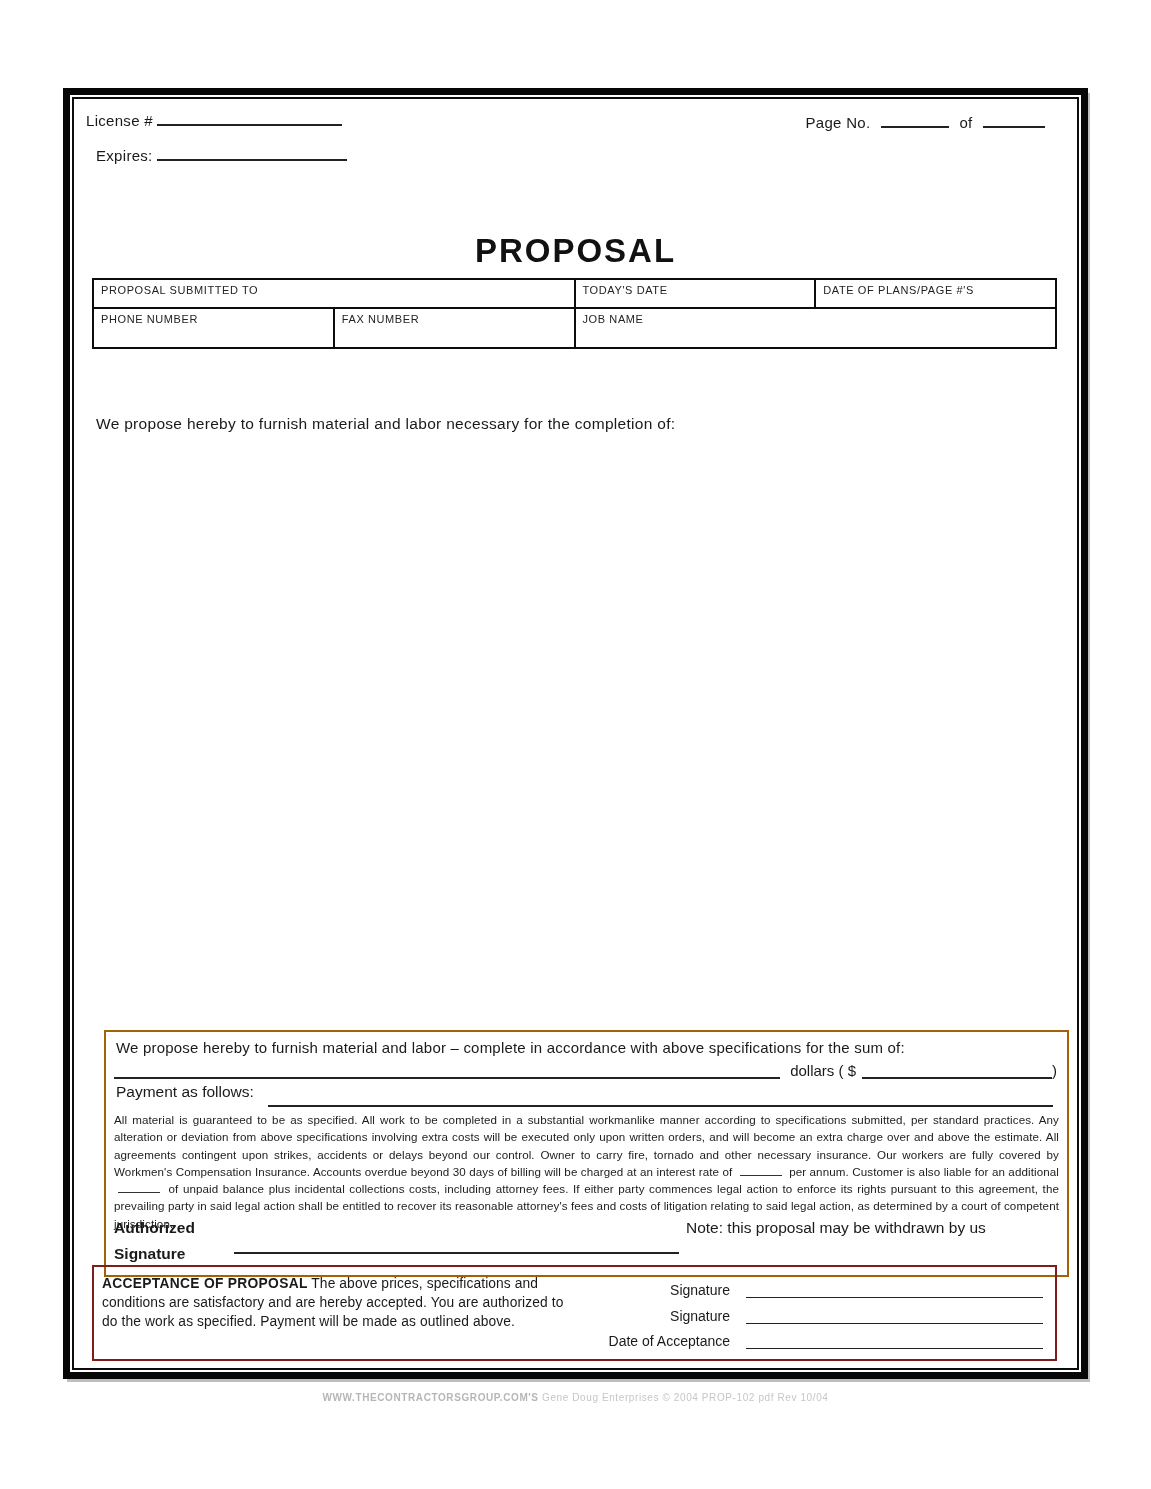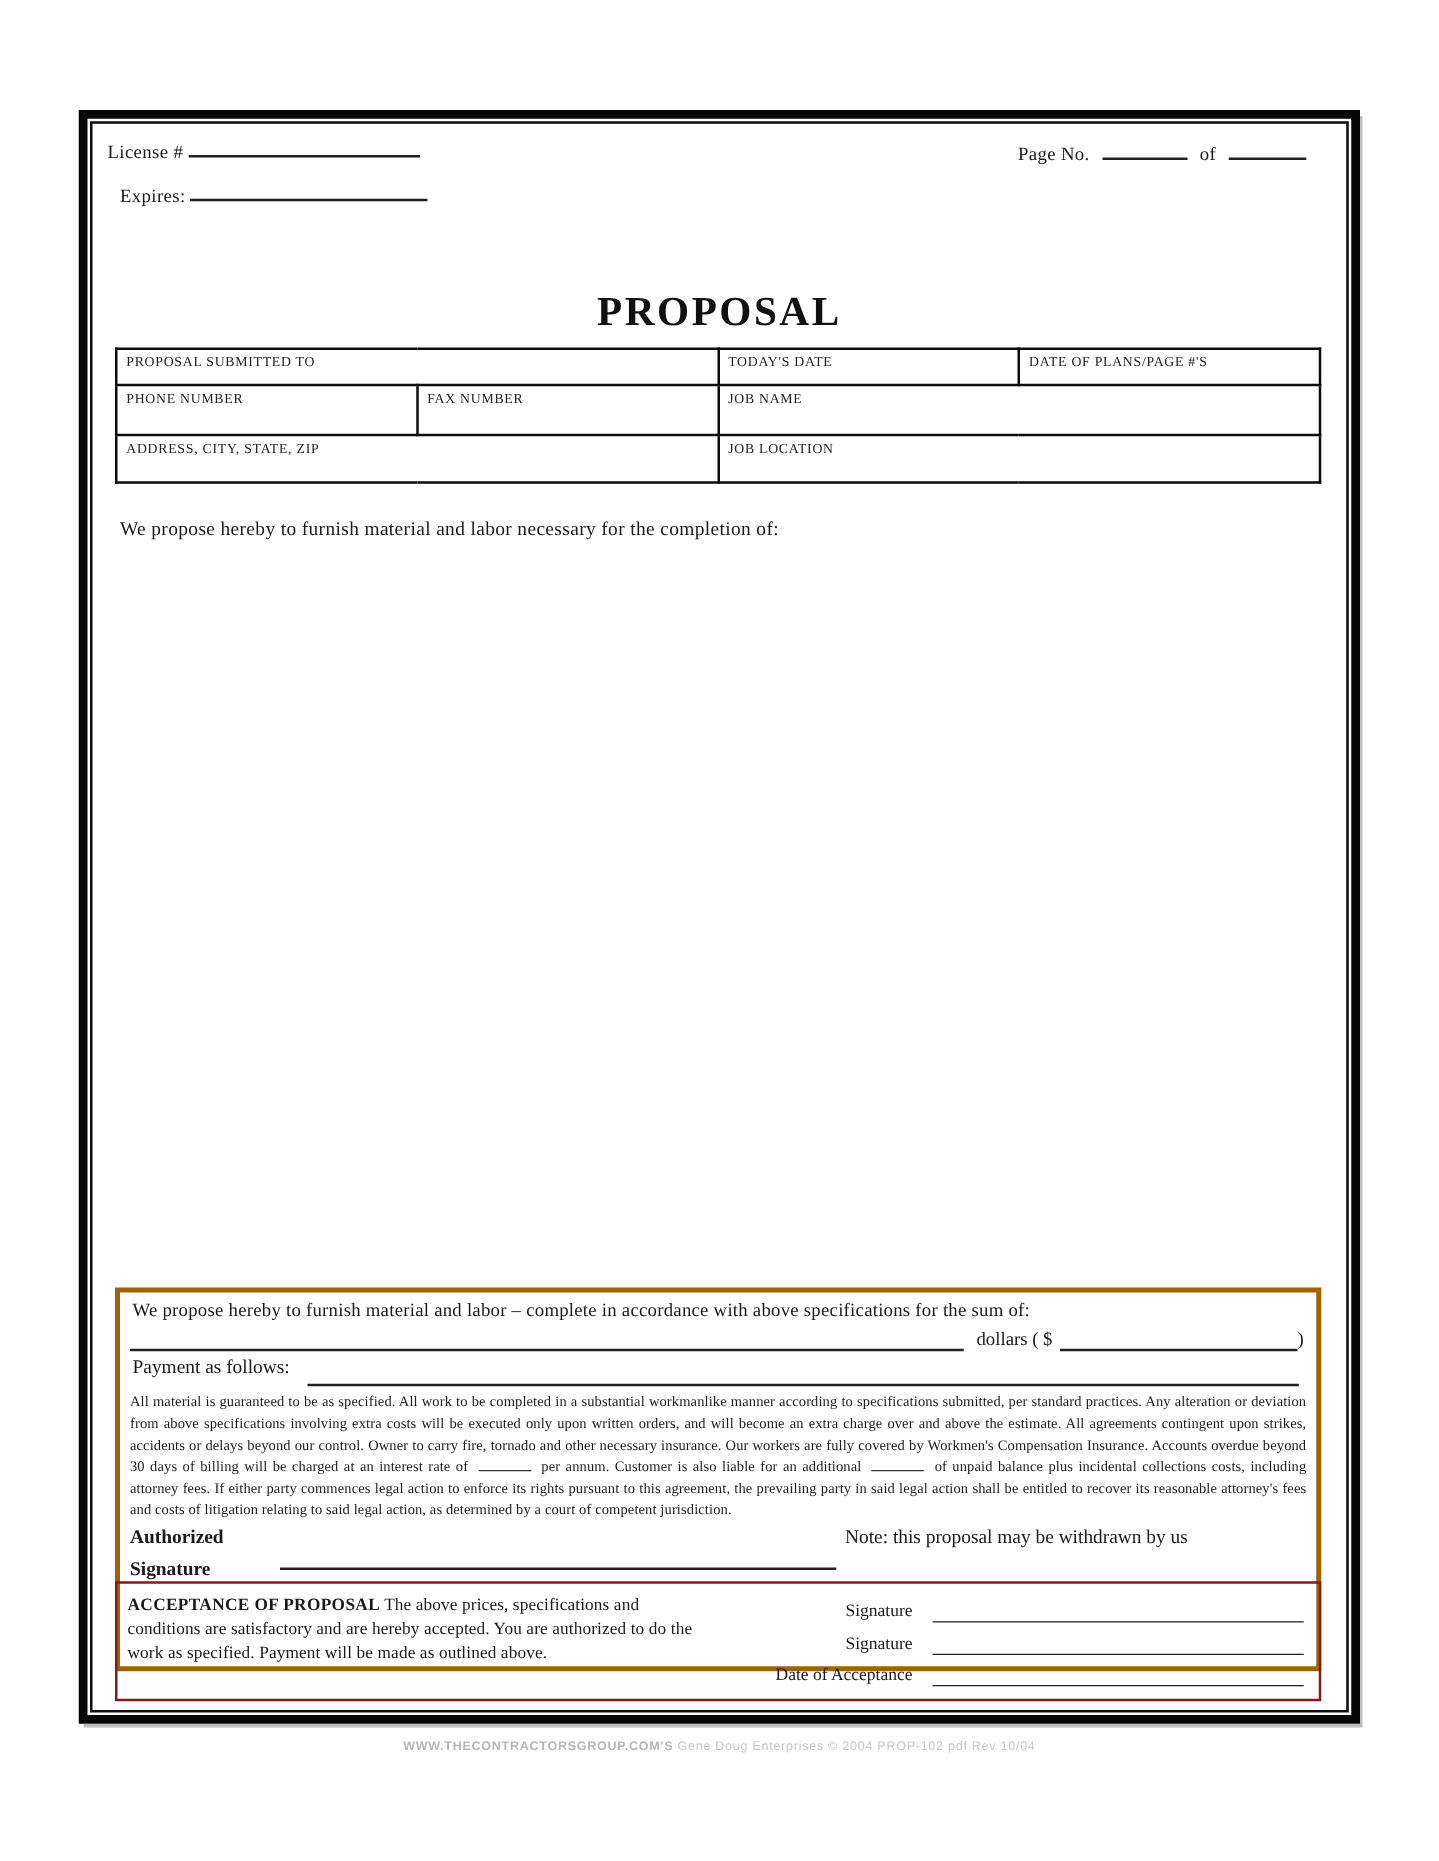--- a/index.html
+++ b/index.html
@@ -1,41 +1,41 @@
 <!DOCTYPE html>
 <html><head>
 <meta charset="utf-8">
 <style>
   html,body{margin:0;padding:0;background:#fff;}
   .page{position:relative;width:1151px;height:1489px;background:#fff;
         font-family:"Liberation Sans", sans-serif;color:#1a1a1a;overflow:hidden;}
   .frame{position:absolute;left:63px;top:88px;width:1025px;height:1291px;
-         border:7px solid #070707;box-sizing:border-box;box-shadow:3px 4px 0 -1px #bfbfbf;font-family:Liberation Serif, serif;}
+         border:7px solid #070707;box-sizing:border-box;box-shadow:3px 4px 0 -1px #bfbfbf;}
   .frame-inner{position:absolute;inset:2px;border:2px solid #0c0c0c;}
   .blank{display:inline-block;border-bottom:2px solid #222;height:0.95em;vertical-align:baseline;}
   .blank-thin{display:inline-block;border-bottom:1.5px solid #333;height:0.8em;vertical-align:baseline;}
 
   .license-row{position:absolute;top:11px;left:12px;font-size:15px;letter-spacing:0.3px;}
   .expires-row{position:absolute;top:46px;left:22px;font-size:15px;letter-spacing:0.3px;}
   .pageno-row{position:absolute;top:13px;right:26px;font-size:15px;letter-spacing:0.3px;}
   .pageno-row .blank{margin:0 6px;}
 
   .doc-title{position:absolute;top:133px;left:0;width:100%;text-align:center;
              font-size:33px;font-weight:700;letter-spacing:2px;color:#111;}
 
   table.info{position:absolute;top:179px;left:18px;width:965px;border-collapse:collapse;table-layout:fixed;}
   table.info td{border:2px solid #0c0c0c;vertical-align:top;padding:4px 7px;
                 font-size:11px;letter-spacing:0.6px;color:#222;}
   tr.r1{height:29px;} tr.r2{height:40px;} tr.r3{height:38px;}
 
   .propose-intro{position:absolute;top:316px;left:22px;font-size:15.5px;letter-spacing:0.3px;}
   .work-area{position:absolute;top:345px;left:20px;right:20px;height:580px;}
 
-  .sum-box{position:absolute;top:931px;left:18px;width:965px;height:307px;
-           border:4px solid #a16207;box-sizing:border-box;}
+  .sum-box{position:absolute;top:931px;left:30px;width:965px;height:247px;
+           border:2px solid #a16207;box-sizing:border-box;}
   .sum-line1{position:absolute;top:7px;left:10px;right:8px;font-size:15px;letter-spacing:0.2px;}
   .dollar-row{position:absolute;top:27px;left:8px;right:10px;height:20px;
               display:flex;align-items:flex-end;font-size:15px;}
   .dollar-row .fill{flex:1;border-bottom:2px solid #222;height:100%;}
   .dollar-row .lbl{margin:16px 6px 0 10px;}
   .dollar-row .amt{width:190px;border-bottom:2px solid #222;height:100%;}
   .payment-row{position:absolute;top:51px;left:10px;right:14px;height:22px;
                display:flex;align-items:flex-start;font-size:15.5px;}
   .payment-row .fill{flex:1;border-bottom:2px solid #222;height:100%;margin-left:14px;margin-bottom:1px;}
   .fine-print{position:absolute;top:79px;left:8px;right:8px;font-size:11.6px;line-height:1.49;
@@ -102,28 +102,20 @@
           <td>
             <span>PHONE NUMBER</span>
           </td>
           <td>
             <span>FAX NUMBER</span>
           </td>
           <td colspan="2">
             <span>JOB NAME</span>
           </td>
         </tr>
-        <tr class="r3">
-          <td colspan="2">
-            <span>ADDRESS, CITY, STATE, ZIP</span>
-          </td>
-          <td colspan="2">
-            <span>JOB LOCATION</span>
-          </td>
-        </tr>
       </tbody>
         </table>
 
       <div class="propose-intro">We propose hereby to furnish material and labor necessary for the completion of:</div>
       <div class="work-area"></div>
 
       <div class="sum-box">
         <div class="sum-line1">We propose hereby to furnish material and labor – complete in accordance with above specifications for the sum of:</div>
         <div class="dollar-row">
           <span class="fill"></span>

